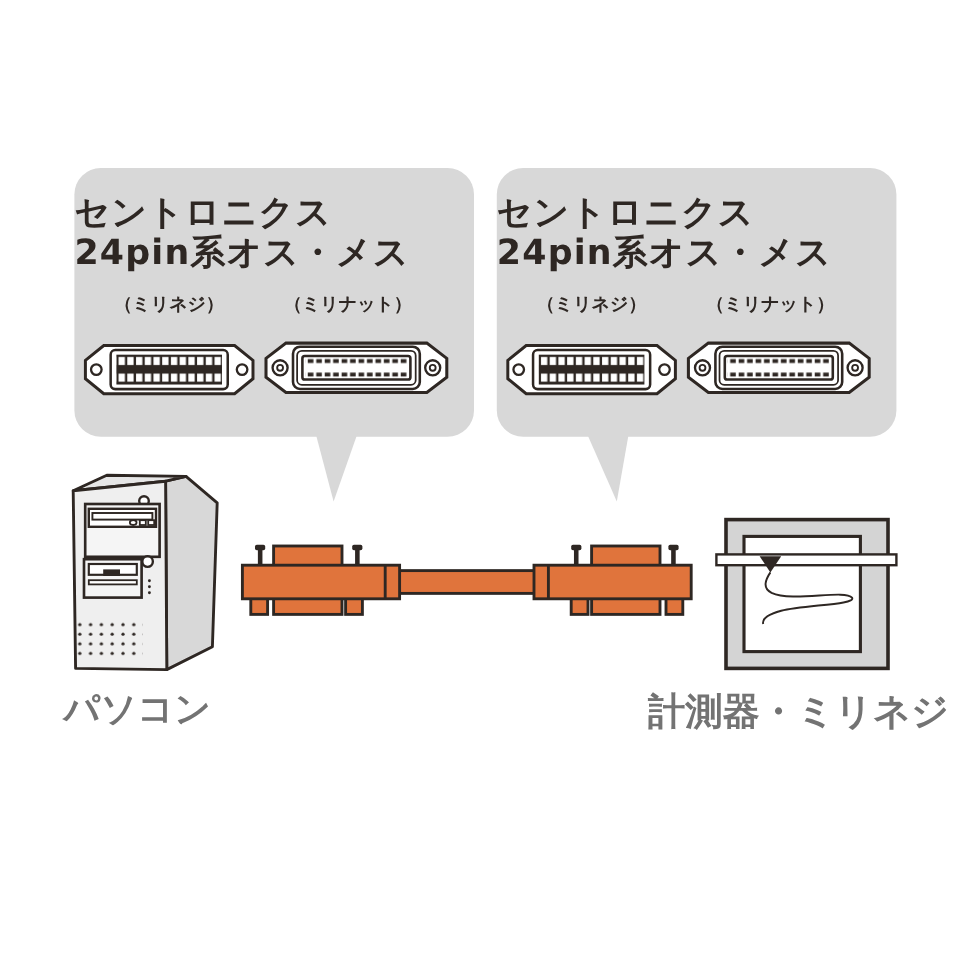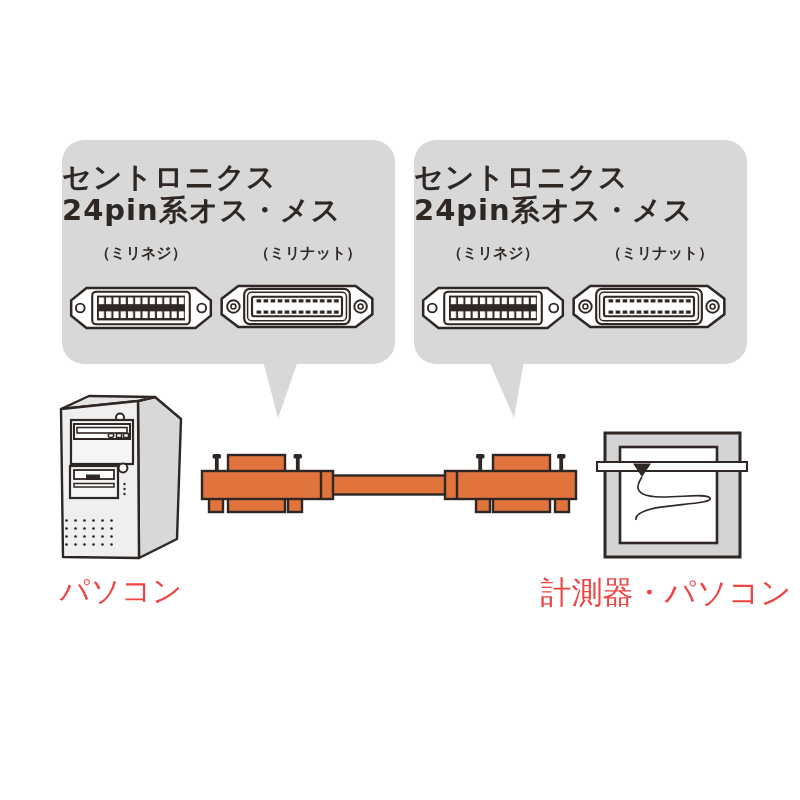--- a/index.html
+++ b/index.html
@@ -12,32 +12,32 @@
   .callout-right{left:414px;}
   .tail{position:absolute;top:361px;width:0;height:0;border-top:57px solid #d8d8d8;}
   .tail-left{left:263px;border-left:15px solid transparent;border-right:20px solid transparent;}
   .tail-right{left:489px;border-left:25px solid transparent;border-right:10px solid transparent;}
 
   .callout-title{position:absolute;top:21px;left:0;right:0;text-align:left;
     font-size:29px;font-weight:bold;line-height:33px;color:#2e2723;letter-spacing:1px;white-space:nowrap;}
   .conn-label{position:absolute;top:104px;font-size:15px;font-weight:bold;color:#2e2723;
     text-align:center;white-space:nowrap;}
   .conn-label-screw{left:10px;width:138px;}
-  .conn-label-nut{left:162px;width:168px;}
+  .conn-label-nut{left:144px;width:168px;}
   svg.conn{position:absolute;display:block;}
   .conn-male{left:6px;top:146px;width:146px;height:44px;}
   .conn-female{left:157px;top:144px;width:156px;height:45px;}
 
   
   .figure{position:absolute;display:block;}
   #pc-svg{left:55px;top:390px;}
   #cable-svg{left:200px;top:450px;}
   #inst-svg{left:590px;top:428px;}
 
-  .device-label{position:absolute;font-weight:normal;color:#ef4444;text-align:center;white-space:nowrap;}
+  .device-label{position:absolute;font-weight:bold;color:#737373;white-space:nowrap;}
   #pc-label{left:53px;top:571px;width:136px;font-size:30px;}
   #inst-label{left:540px;top:572px;width:252px;font-size:31px;}
 </style>
 </head>
 <body>
 
 <div id="canvas">
 
   <svg width="0" height="0" style="position:absolute" aria-hidden="true">
     <defs>
@@ -159,15 +159,15 @@
     <use href="#cable-end" transform="translate(378,0) scale(-1,1)"></use>
   </svg>
 
   <svg id="inst-svg" class="figure" width="165" height="135" viewBox="0 0 165 135">
     <rect x="15" y="5" width="135" height="124" fill="#d4d4d4" stroke="#2e2723" stroke-width="3"></rect>
     <rect x="30" y="19" width="97" height="96" fill="#ffffff" stroke="#2e2723" stroke-width="2.6"></rect>
     <rect x="7" y="34" width="150" height="9" fill="#ffffff" stroke="#2e2723" stroke-width="2"></rect>
     <polygon points="43,35.5 61,35.5 52,49" fill="#2e2723"></polygon>
     <path d="M52,49 C48,55 45,62 53,66 C70,74 114,63 120,70 C124,76 80,76 61,81 C50,84 45,88 46,92" fill="none" stroke="#2e2723" stroke-width="1.6"></path>
   </svg>
-  <div id="inst-label" class="device-label">計測器・パソコン</div>
+  <div id="inst-label" class="device-label">計測器・ミリネジ</div>
 
 </div>
 
 </body></html>

